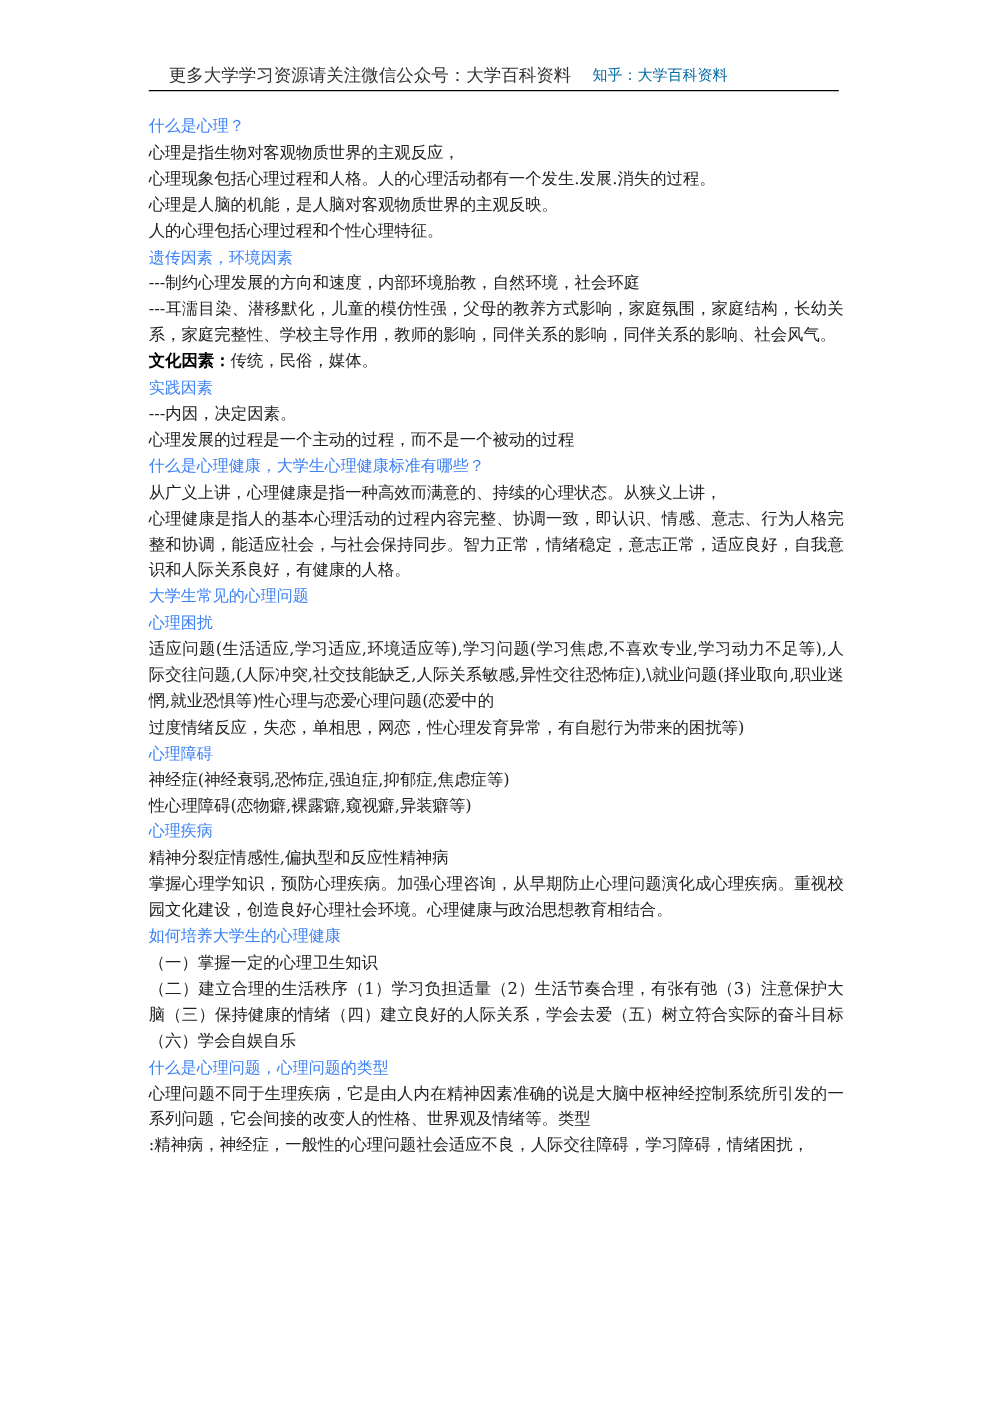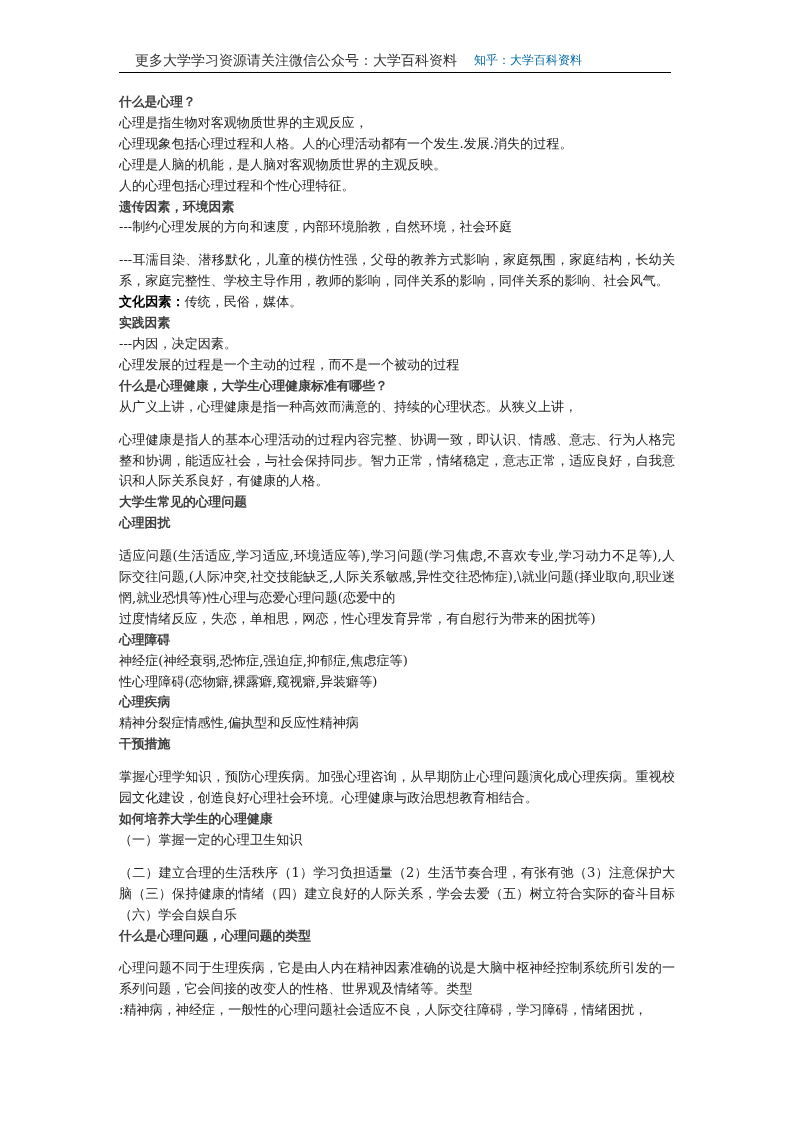--- a/index.html
+++ b/index.html
@@ -4,22 +4,22 @@
 <style>
   html, body { margin: 0; padding: 0; background: #ffffff; }
   body { width: 793px; height: 1122px; position: relative; overflow: hidden;
          font-family: "DejaVu Serif", "Liberation Serif", serif; color: #222; }
   .header { position: absolute; left: 119px; top: 48px; width: 552px; height: 24px;
             border-bottom: 1.3px solid #000; }
   .header-text { position: absolute; left: 16px; top: 4px; font-size: 14px; color: #333; white-space: nowrap; }
   .header-text2 { position: absolute; left: 355px; top: 4px; font-size: 12px; color: #0369a1; white-space: nowrap; }
   .content { position: absolute; left: 119px; top: 92px; width: 556px; }
   .line { font-size: 13.1px; line-height: 20.9px; white-space: nowrap; }
-  .wrap { white-space: normal; text-align: justify; margin-top: 12px; }
-  .h { font-family: "DejaVu Sans", "Liberation Sans", sans-serif; font-weight: bold; color: #404040; font-size: 12.8px; }
+  .wrap { white-space: normal; text-align: justify; }
+  .h { font-family: "DejaVu Sans", "Liberation Sans", sans-serif; font-weight: normal; color: #3b82f6; font-size: 12.8px; }
   .inline-h { font-family: "DejaVu Sans", "Liberation Sans", sans-serif; font-weight: bold; color: #000; }
 </style>
 </head>
 <body>
 
 <div class="header">
   <span class="header-text">更多大学学习资源请关注微信公众号：大学百科资料</span>
   <span class="header-text2">知乎：大学百科资料</span>
 </div>
 
@@ -44,21 +44,20 @@
 
   <div class="line h">大学生常见的心理问题</div>
   <div class="line h">心理困扰</div>
   <div class="line wrap">适应问题(生活适应,学习适应,环境适应等),学习问题(学习焦虑,不喜欢专业,学习动力不足等),人际交往问题,(人际冲突,社交技能缺乏,人际关系敏感,异性交往恐怖症),\就业问题(择业取向,职业迷惘,就业恐惧等)性心理与恋爱心理问题(恋爱中的</div>
   <div class="line">过度情绪反应，失恋，单相思，网恋，性心理发育异常，有自慰行为带来的困扰等)</div>
   <div class="line h">心理障碍</div>
   <div class="line">神经症(神经衰弱,恐怖症,强迫症,抑郁症,焦虑症等)</div>
   <div class="line">性心理障碍(恋物癖,裸露癖,窥视癖,异装癖等)</div>
   <div class="line h">心理疾病</div>
   <div class="line">精神分裂症情感性,偏执型和反应性精神病</div>
-  <div class="line h">干预措施</div>
   <div class="line wrap">掌握心理学知识，预防心理疾病。加强心理咨询，从早期防止心理问题演化成心理疾病。重视校园文化建设，创造良好心理社会环境。心理健康与政治思想教育相结合。</div>
 
   <div class="line h">如何培养大学生的心理健康</div>
   <div class="line">（一）掌握一定的心理卫生知识</div>
   <div class="line wrap">（二）建立合理的生活秩序（1）学习负担适量（2）生活节奏合理，有张有弛（3）注意保护大脑（三）保持健康的情绪（四）建立良好的人际关系，学会去爱（五）树立符合实际的奋斗目标（六）学会自娱自乐</div>
 
   <div class="line h">什么是心理问题，心理问题的类型</div>
   <div class="line wrap">心理问题不同于生理疾病，它是由人内在精神因素准确的说是大脑中枢神经控制系统所引发的一系列问题，它会间接的改变人的性格、世界观及情绪等。类型</div>
   <div class="line">:精神病，神经症，一般性的心理问题社会适应不良，人际交往障碍，学习障碍，情绪困扰，</div>
 </div>

